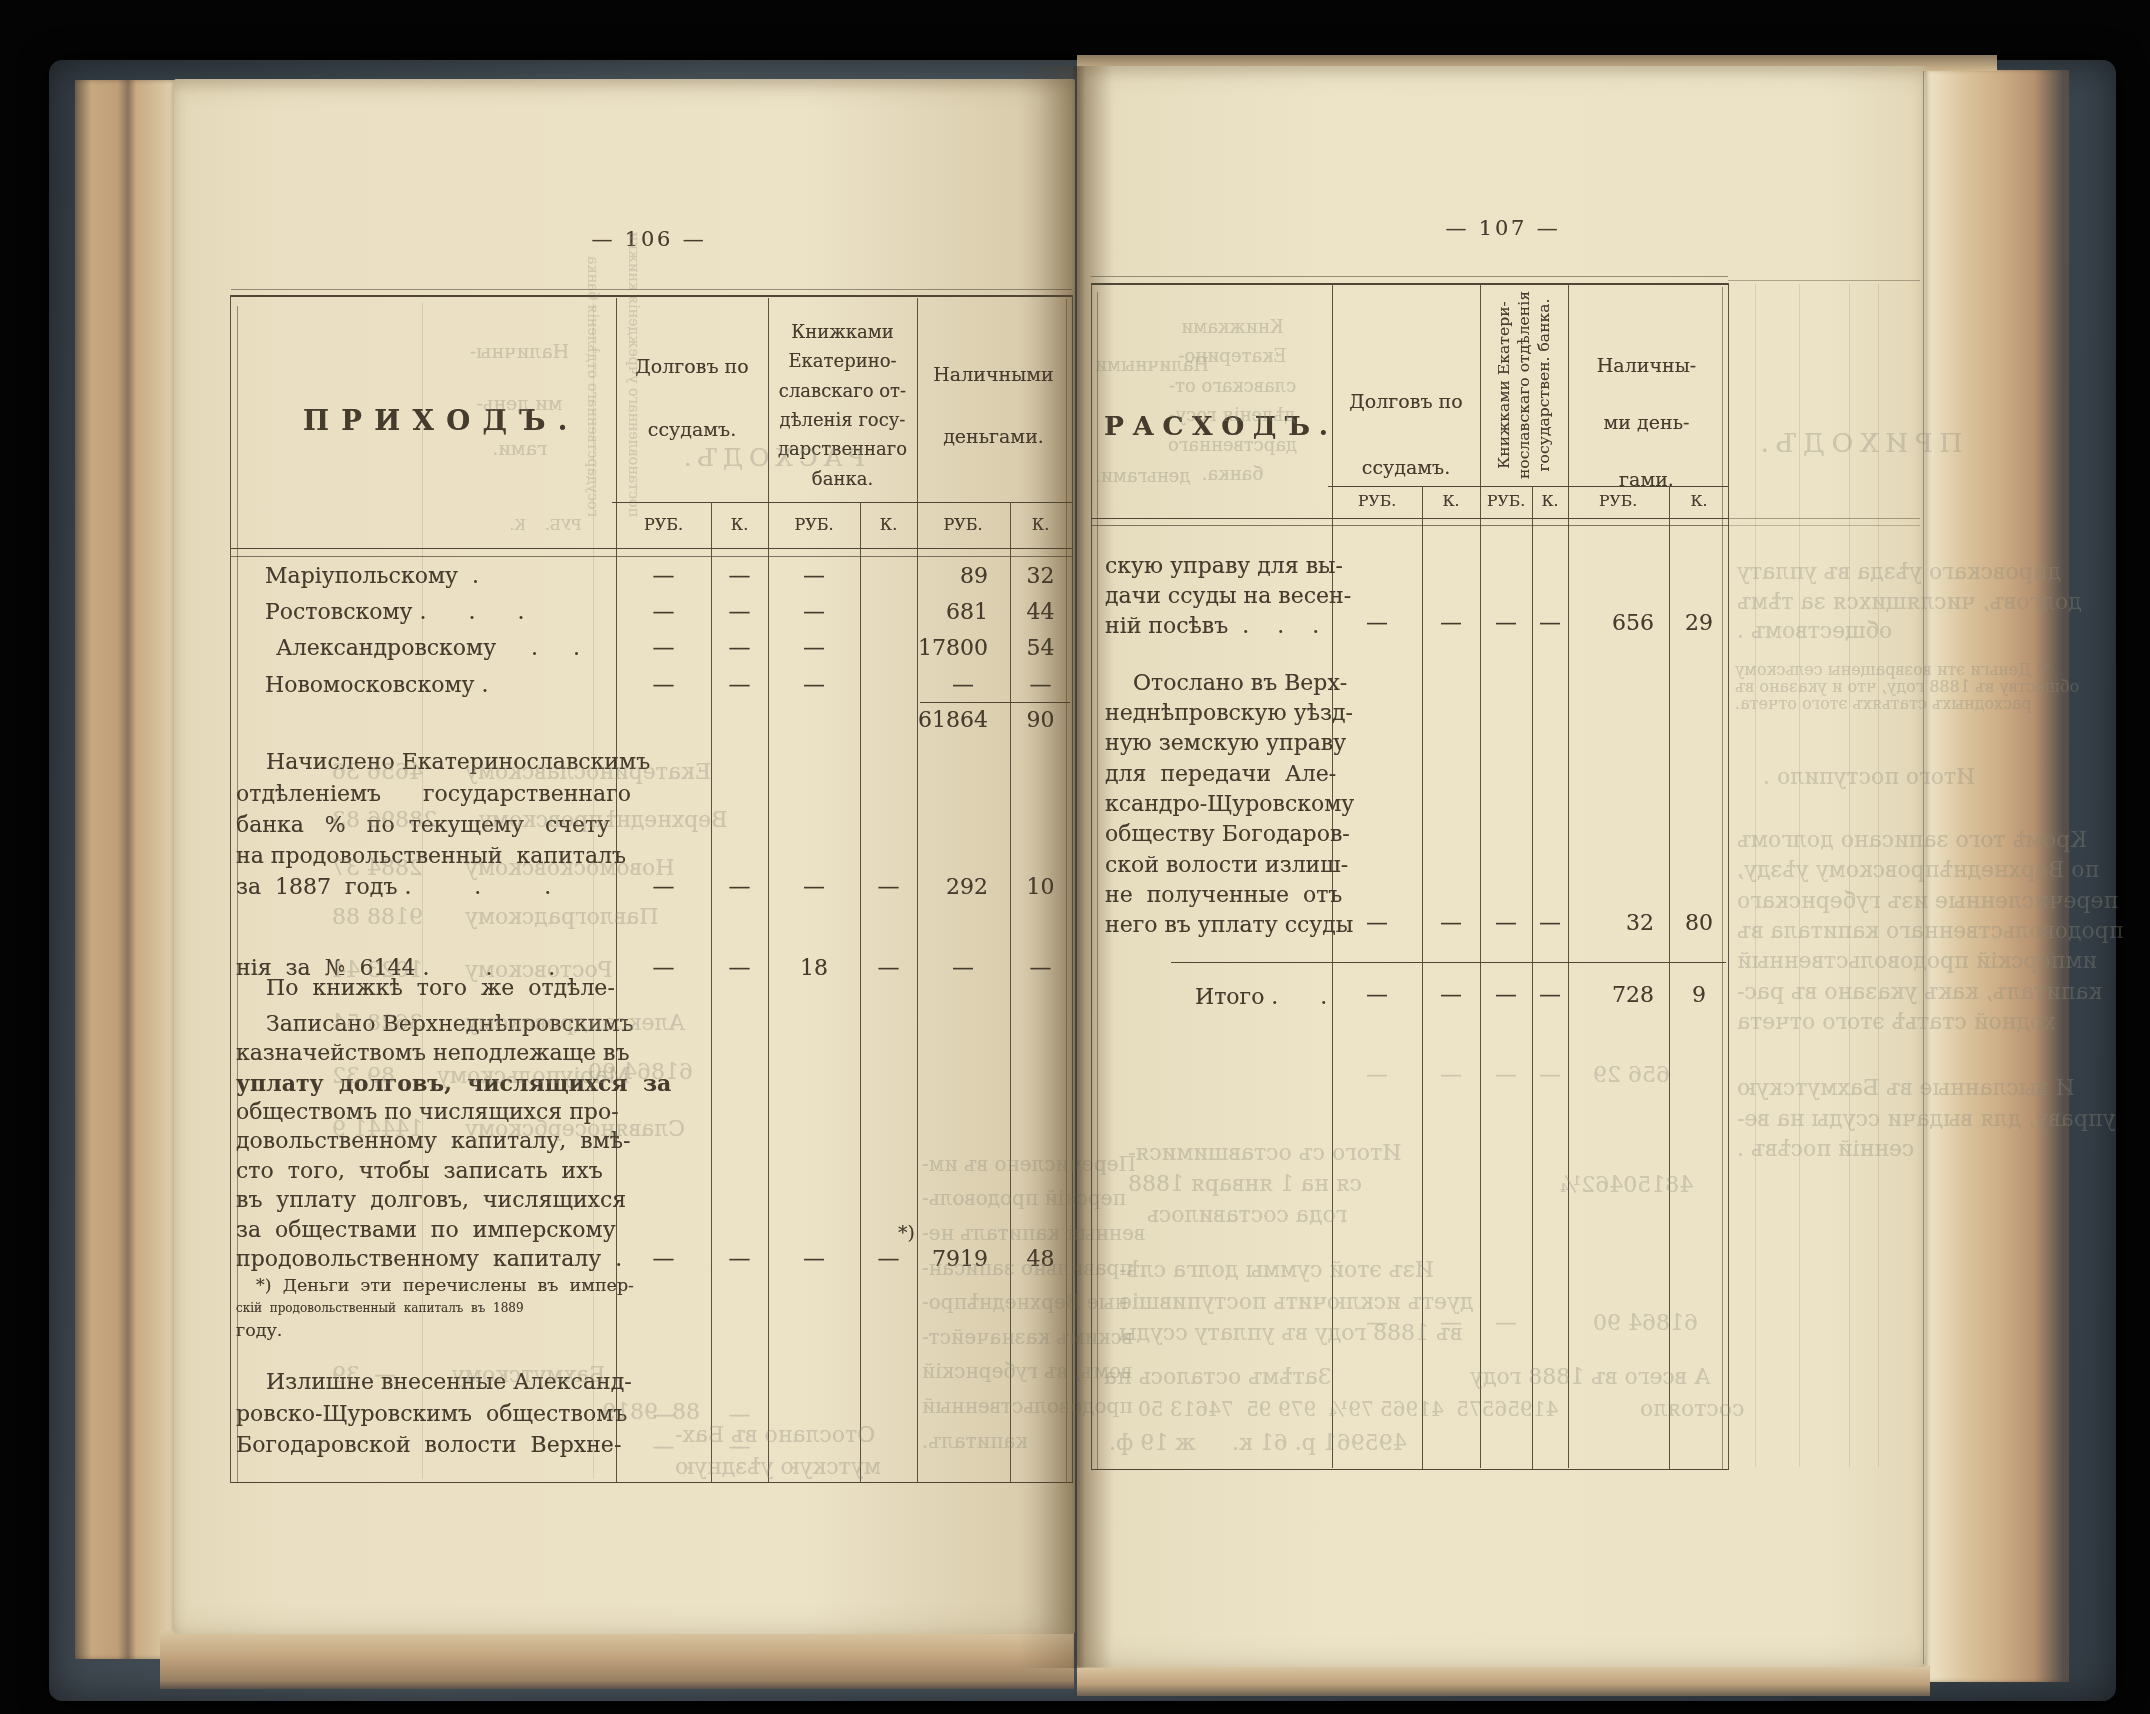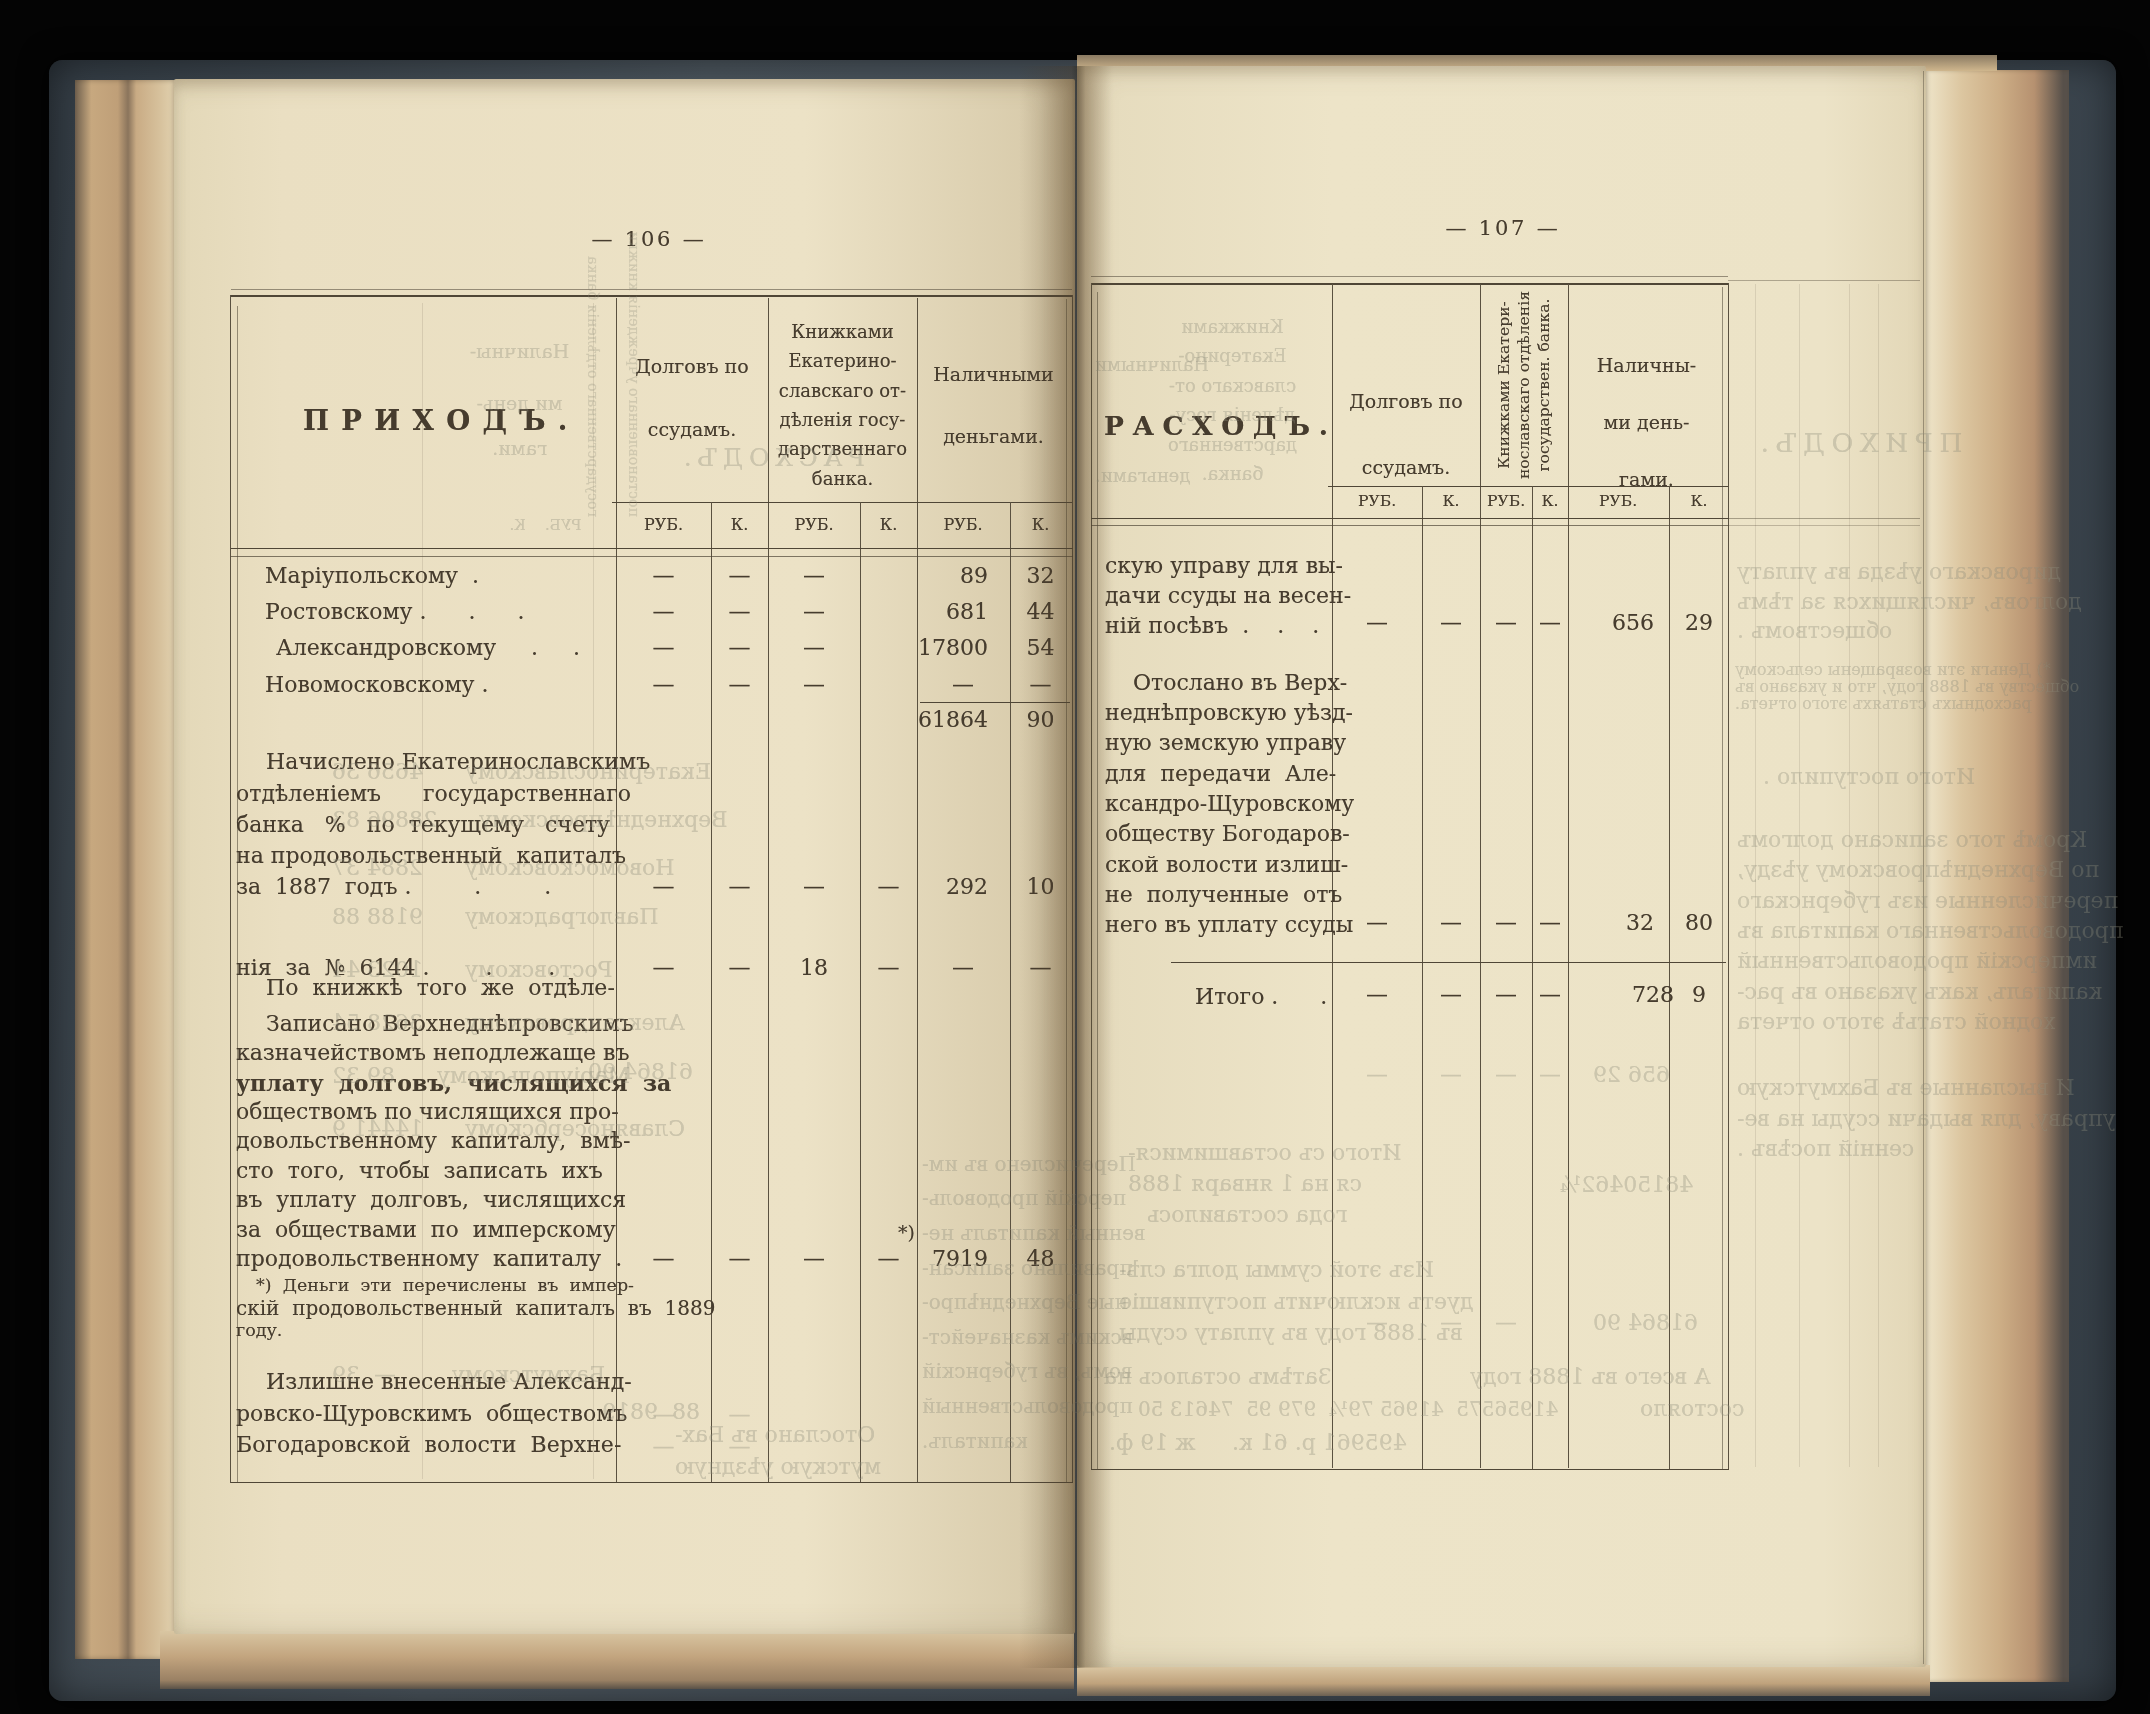--- a/index.html
+++ b/index.html
@@ -148,21 +148,21 @@
   <div class="t" style="left:236px;top:1259px;">продовольственному  капиталу  .</div>
   <div class="t c" style="left:616px;top:1259px;width:95px;">—</div>
   <div class="t c" style="left:711px;top:1259px;width:57px;">—</div>
   <div class="t c" style="left:768px;top:1259px;width:92px;">—</div>
   <div class="t c" style="left:860px;top:1259px;width:57px;">—</div>
   <div class="t" style="left:898px;top:1232px;font-size:19px;">*)</div>
   <div class="t rr" style="left:896px;top:1259px;width:92px;">7919</div>
   <div class="t c" style="left:1010px;top:1259px;width:61px;">48</div>
 
   <div class="t" style="left:256px;top:1286px;font-size:17.5px;">*)  Деньги  эти  перечислены  въ  импер-</div>
-  <div class="t" style="left:236px;top:1308px;font-size:20px;text-align:center;">скій  продовольственный  капиталъ  въ  1889</div>
+  <div class="t" style="left:236px;top:1308px;font-size:12px;text-align:center;">скій  продовольственный  капиталъ  въ  1889</div>
   <div class="t" style="left:236px;top:1331px;font-size:17.5px;">году.</div>
 
   <div class="t" style="left:266px;top:1382px;">Излишне внесенные Александ-</div>
   <div class="t" style="left:236px;top:1414px;">ровско-Щуровскимъ  обществомъ</div>
   <div class="t" style="left:236px;top:1445px;">Богодаровской  волости  Верхне-</div>
 
   <div class="t bleed" style="left:678px;top:457px;font-size:25px;letter-spacing:5.7px;">РАСХОДЪ.</div>
   <div class="t c bleed" style="left:465px;top:351px;width:109px;font-size:19px;">Наличны-</div>
   <div class="t c bleed" style="left:465px;top:403px;width:109px;font-size:19px;">ми день-</div>
   <div class="t c bleed" style="left:465px;top:448px;width:109px;font-size:19px;">гами.</div>
@@ -264,21 +264,21 @@
   <div class="t c" style="left:1480px;top:923px;width:52px;">—</div>
   <div class="t c" style="left:1532px;top:923px;width:36px;">—</div>
   <div class="t rr" style="left:1568px;top:923px;width:86px;">32</div>
   <div class="t c" style="left:1669px;top:923px;width:60px;">80</div>
 
   <div class="t" style="left:1195px;top:997px;">Итого .      .</div>
   <div class="t c" style="left:1332px;top:995px;width:90px;">—</div>
   <div class="t c" style="left:1422px;top:995px;width:58px;">—</div>
   <div class="t c" style="left:1480px;top:995px;width:52px;">—</div>
   <div class="t c" style="left:1532px;top:995px;width:36px;">—</div>
-  <div class="t rr" style="left:1568px;top:995px;width:86px;padding-left:20px;">728</div>
+  <div class="t rr" style="left:1568px;top:995px;width:86px;">728</div>
   <div class="t c" style="left:1669px;top:995px;width:60px;">9</div>
 
   <div class="t c bleed" style="left:1133px;top:327px;width:199px;font-size:18px;">Книжками</div>
   <div class="t c bleed" style="left:1133px;top:356px;width:199px;font-size:18px;">Екатерино-</div>
   <div class="t c bleed" style="left:1133px;top:386px;width:199px;font-size:18px;">славскаго от-</div>
   <div class="t c bleed" style="left:1133px;top:415px;width:199px;font-size:18px;">дѣленія госу-</div>
   <div class="t c bleed" style="left:1133px;top:445px;width:199px;font-size:18px;">дарственнаго</div>
   <div class="t c bleed" style="left:1133px;top:474px;width:199px;font-size:18px;">банка.</div>
   <div class="t bleed" style="left:1095px;top:365px;font-size:18px;">Наличными</div>
   <div class="t bleed" style="left:1095px;top:476px;font-size:18px;">деньгами.</div>

